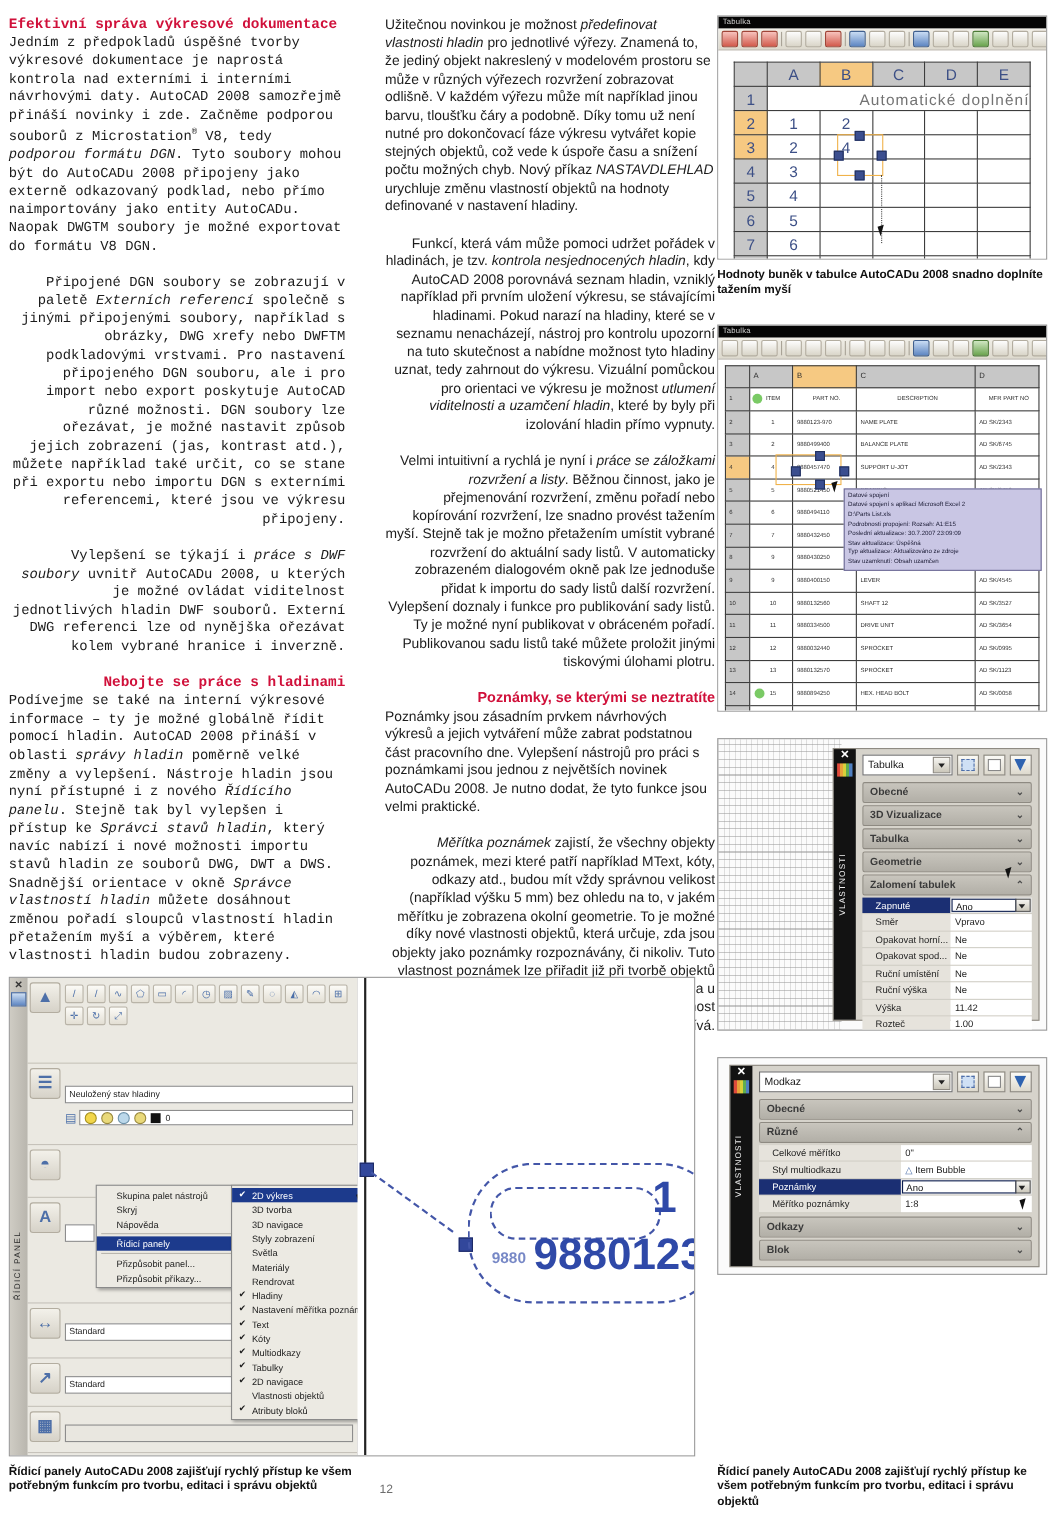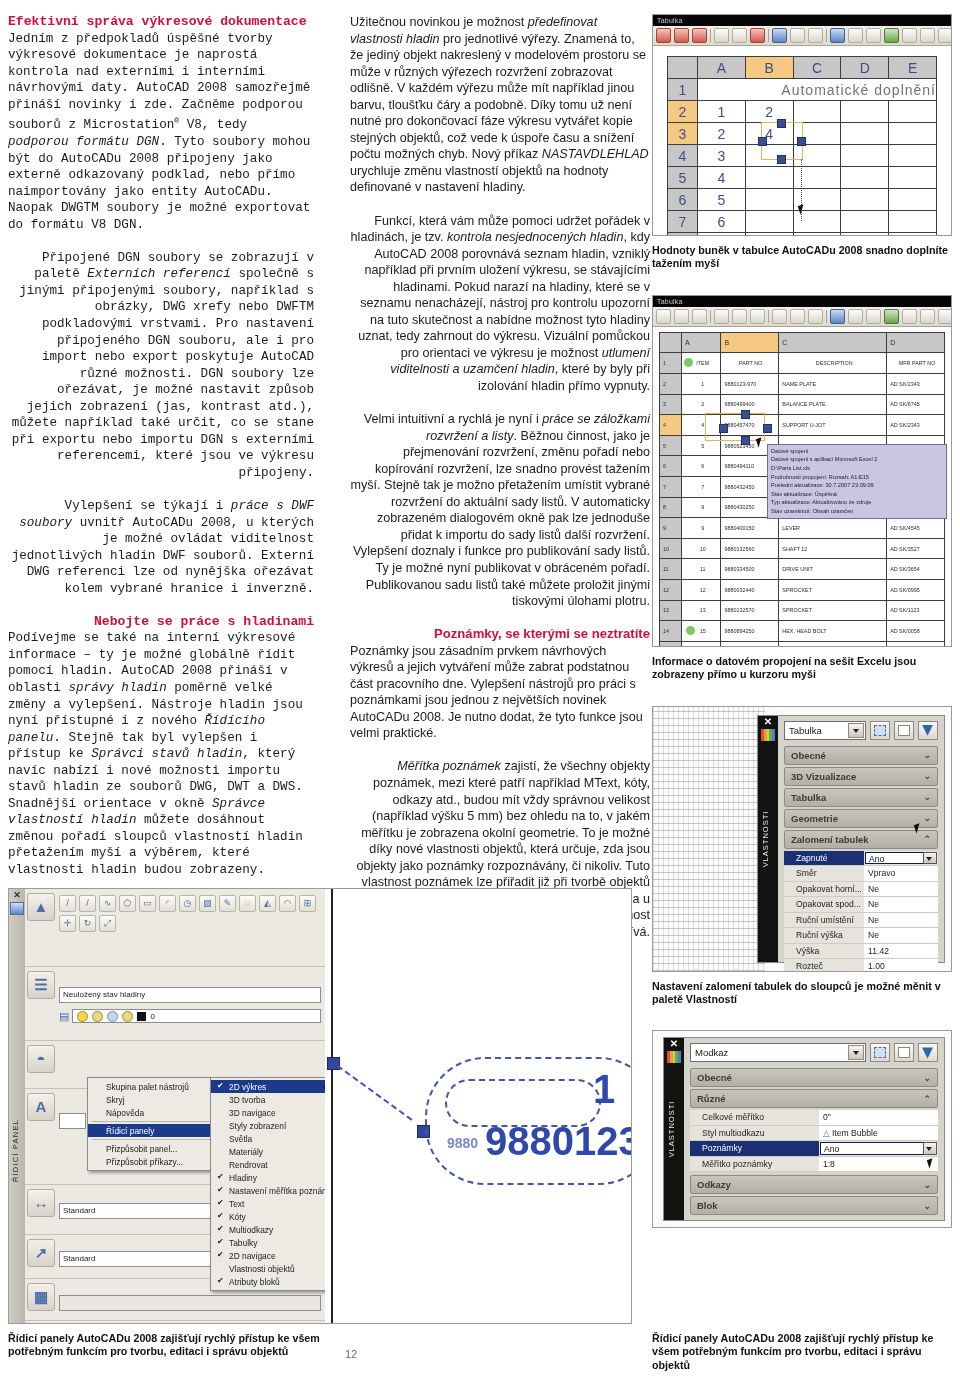--- a/index.html
+++ b/index.html
@@ -692,21 +692,20 @@
         <div>Datové spojení</div>
         <div>Datové spojení s aplikací Microsoft Excel 2</div>
         <div>D:\Parts List.xls</div>
         <div>Podrobnosti propojení: Rozsah: A1:E15</div>
         <div>Poslední aktualizace: 30.7.2007 23:09:09</div>
         <div>Stav aktualizace: Úspěšná</div>
         <div>Typ aktualizace: Aktualizováno ze zdroje</div>
         <div>Stav uzamknutí: Obsah uzamčen</div>
       </div>
     </div>
-    <div class="caption">Informace o datovém propojení na sešit Excelu jsou zobrazeny přímo u kurzoru myši</div>
 
     <div class="shot" id="fig3" style="height:266px;margin-top:24px;background:#fbfbfb;">
       <div class="cadnoise" style="width:112px;"></div>
       <div class="palette" style="position:absolute;left:104px;top:8px;right:6px;bottom:8px;">
         <div class="pal-rail">
           <div class="xbtn">✕</div>
           <div class="swatch"></div>
           <div class="vtext">VLASTNOSTI</div>
         </div>
         <div class="pal-body">
@@ -772,21 +771,20 @@
           </div>
           <div class="pal-row">
             <div class="k">Rozteč</div>
             <div class="v">1.00</div>
           </div>
 
         </div>
       </div>
       <div class="cursor-arrow" style="left:262px;top:117px;"></div>
     </div>
-    <div class="caption">Nastavení zalomení tabulek do sloupců je možné měnit v paletě Vlastností</div>
 
     <div class="shot" id="fig4" style="height:198px;margin-top:24px;background:#fbfbfb;">
       <div class="palette" style="position:absolute;left:10px;top:6px;right:6px;bottom:6px;">
         <div class="pal-rail">
           <div class="xbtn">✕</div>
           <div class="swatch"></div>
           <div class="vtext">VLASTNOSTI</div>
         </div>
         <div class="pal-body">
           <div class="pal-top">

